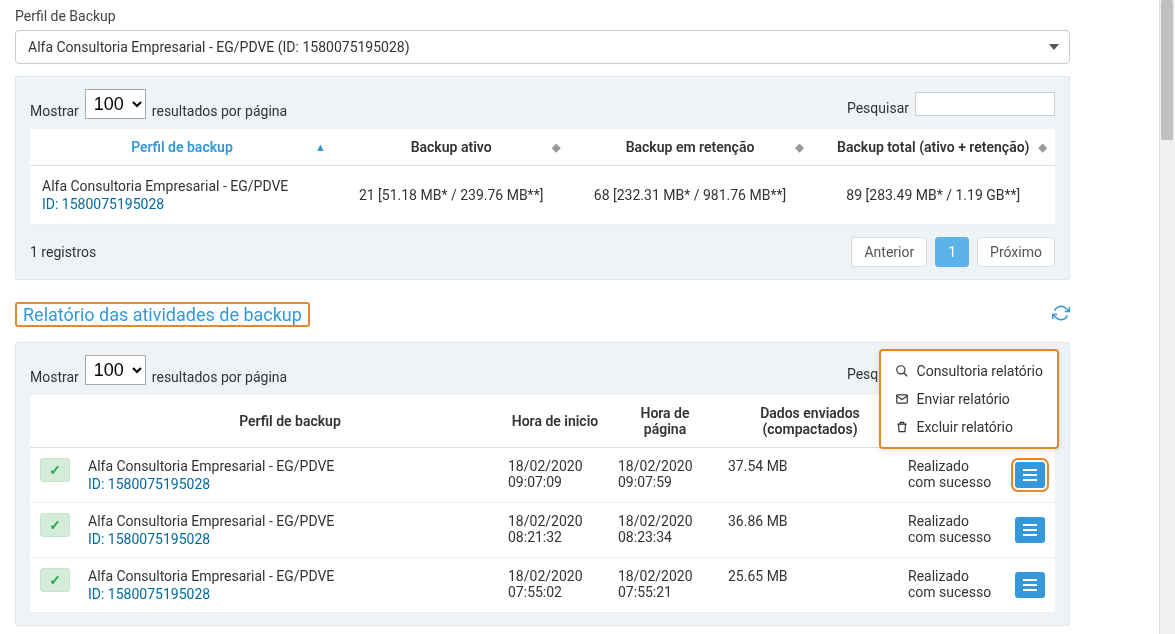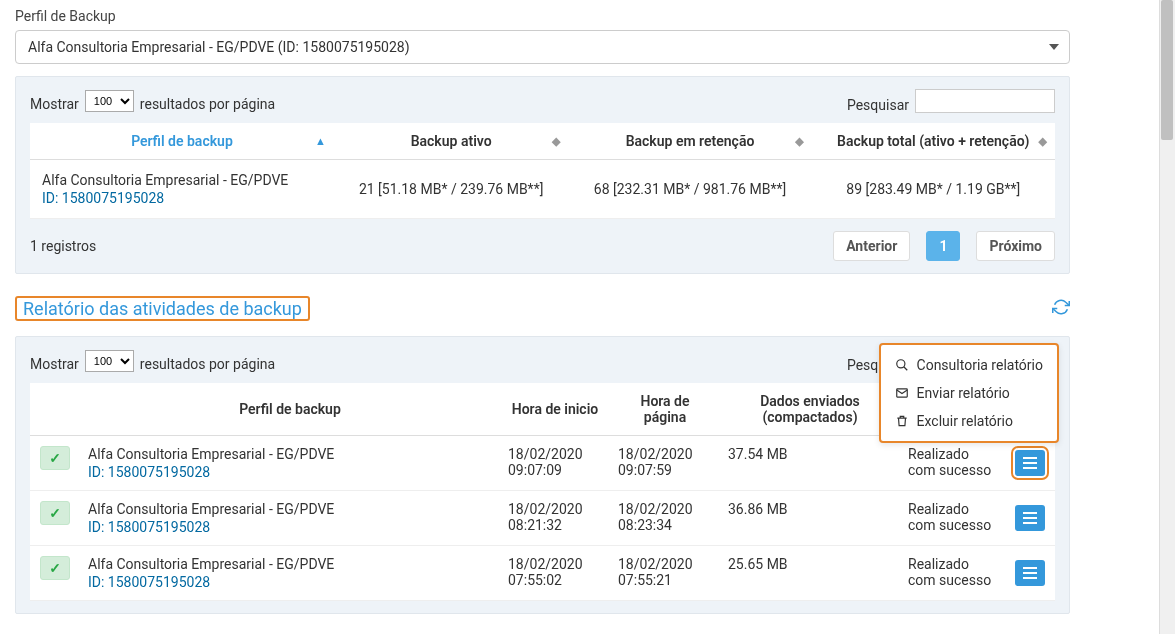--- a/index.html
+++ b/index.html
@@ -4,33 +4,33 @@
 <style>
 * { box-sizing: border-box; margin: 0; padding: 0; }
 body { font-family: -apple-system, "Segoe UI", Roboto, Arial, sans-serif; font-size: 14px; color: #333; background: #fff; }
 .page { padding: 8px 15px 20px 15px; width: 1085px; }
 .section-label { font-size: 14px; color: #444; margin-bottom: 6px; }
 .select-wrap { position: relative; border: 1px solid #ccc; border-radius: 4px; background: #fff; padding: 8px 30px 8px 12px; cursor: pointer; }
 .select-wrap .caret { position: absolute; right: 10px; top: 50%; transform: translateY(-50%); width: 0; height: 0; border-left: 5px solid transparent; border-right: 5px solid transparent; border-top: 6px solid #555; }
 .panel { background: #eef3f8; border: 1px solid #e0e6ec; border-radius: 2px; margin-top: 12px; padding: 12px 14px; }
 .controls-row { display: flex; justify-content: space-between; align-items: center; margin-bottom: 10px; }
 .controls-row .left { display: flex; align-items: flex-end; gap: 6px; }
-.select-sm { border: 1px solid #aaa; padding: 3px 4px; font-size: 11px; background: #fff; }
+.select-sm { border: 1px solid #aaa; padding: 3px 4px; font-size: 18px; background: #fff; }
 .search-input { border: 1px solid #ccc; padding: 4px 6px; width: 140px; height: 24px; }
 .table1 { width: 100%; border-collapse: collapse; background: #fff; }
 .table1 th { background: #fff; color: #333; font-weight: 600; padding: 10px 12px; border-bottom: 1px solid #ddd; position: relative; }
 .table1 th .sort { position: absolute; right: 8px; top: 50%; transform: translateY(-50%); color: #999; font-size: 11px; }
 .table1 th.sorted { color: #3498db; }
 .table1 th.sorted .sort-up { color: #3498db; }
 .table1 td { padding: 12px; border-bottom: 1px solid #eee; text-align: center; }
 .table1 td:first-child { text-align: left; }
 .profile-name { font-weight: 400; }
 .profile-id { color: #0369a1; margin-top: 2px; }
 .pager-row { display: flex; justify-content: space-between; align-items: center; margin-top: 12px; }
-.pager { display: flex; gap: 16px; font-weight: bold; }
+.pager { display: flex; gap: 8px; }
 .pager-btn { border: 1px solid #ddd; background: #fff; padding: 6px 12px; border-radius: 3px; cursor: pointer; color: #555; }
 .pager-btn.active { background: #5bb3ea; color: #fff; border-color: #5bb3ea; }
 .section-title-row { display: flex; justify-content: space-between; align-items: center; margin-top: 22px; margin-bottom: 15px; }
 .section-title { color: #3498db; font-size: 18px; font-weight: 400; padding: 4px 6px; }
 .highlight-box { border: 2px solid #e8862a; border-radius: 3px; display: inline-block; }
 .refresh { color: #3498db; cursor: pointer; font-size: 18px; }
 .table2 { width: 100%; border-collapse: collapse; background: #fff; table-layout: fixed; }
 .table2 th { background: #fff; color: #333; font-weight: 600; padding: 10px 8px; border-bottom: 1px solid #ddd; text-align: center; vertical-align: middle; }
 .table2 td { padding: 10px 8px; border-bottom: 1px solid #eee; vertical-align: top; }
 .table2 td.status-cell { text-align: left; }

